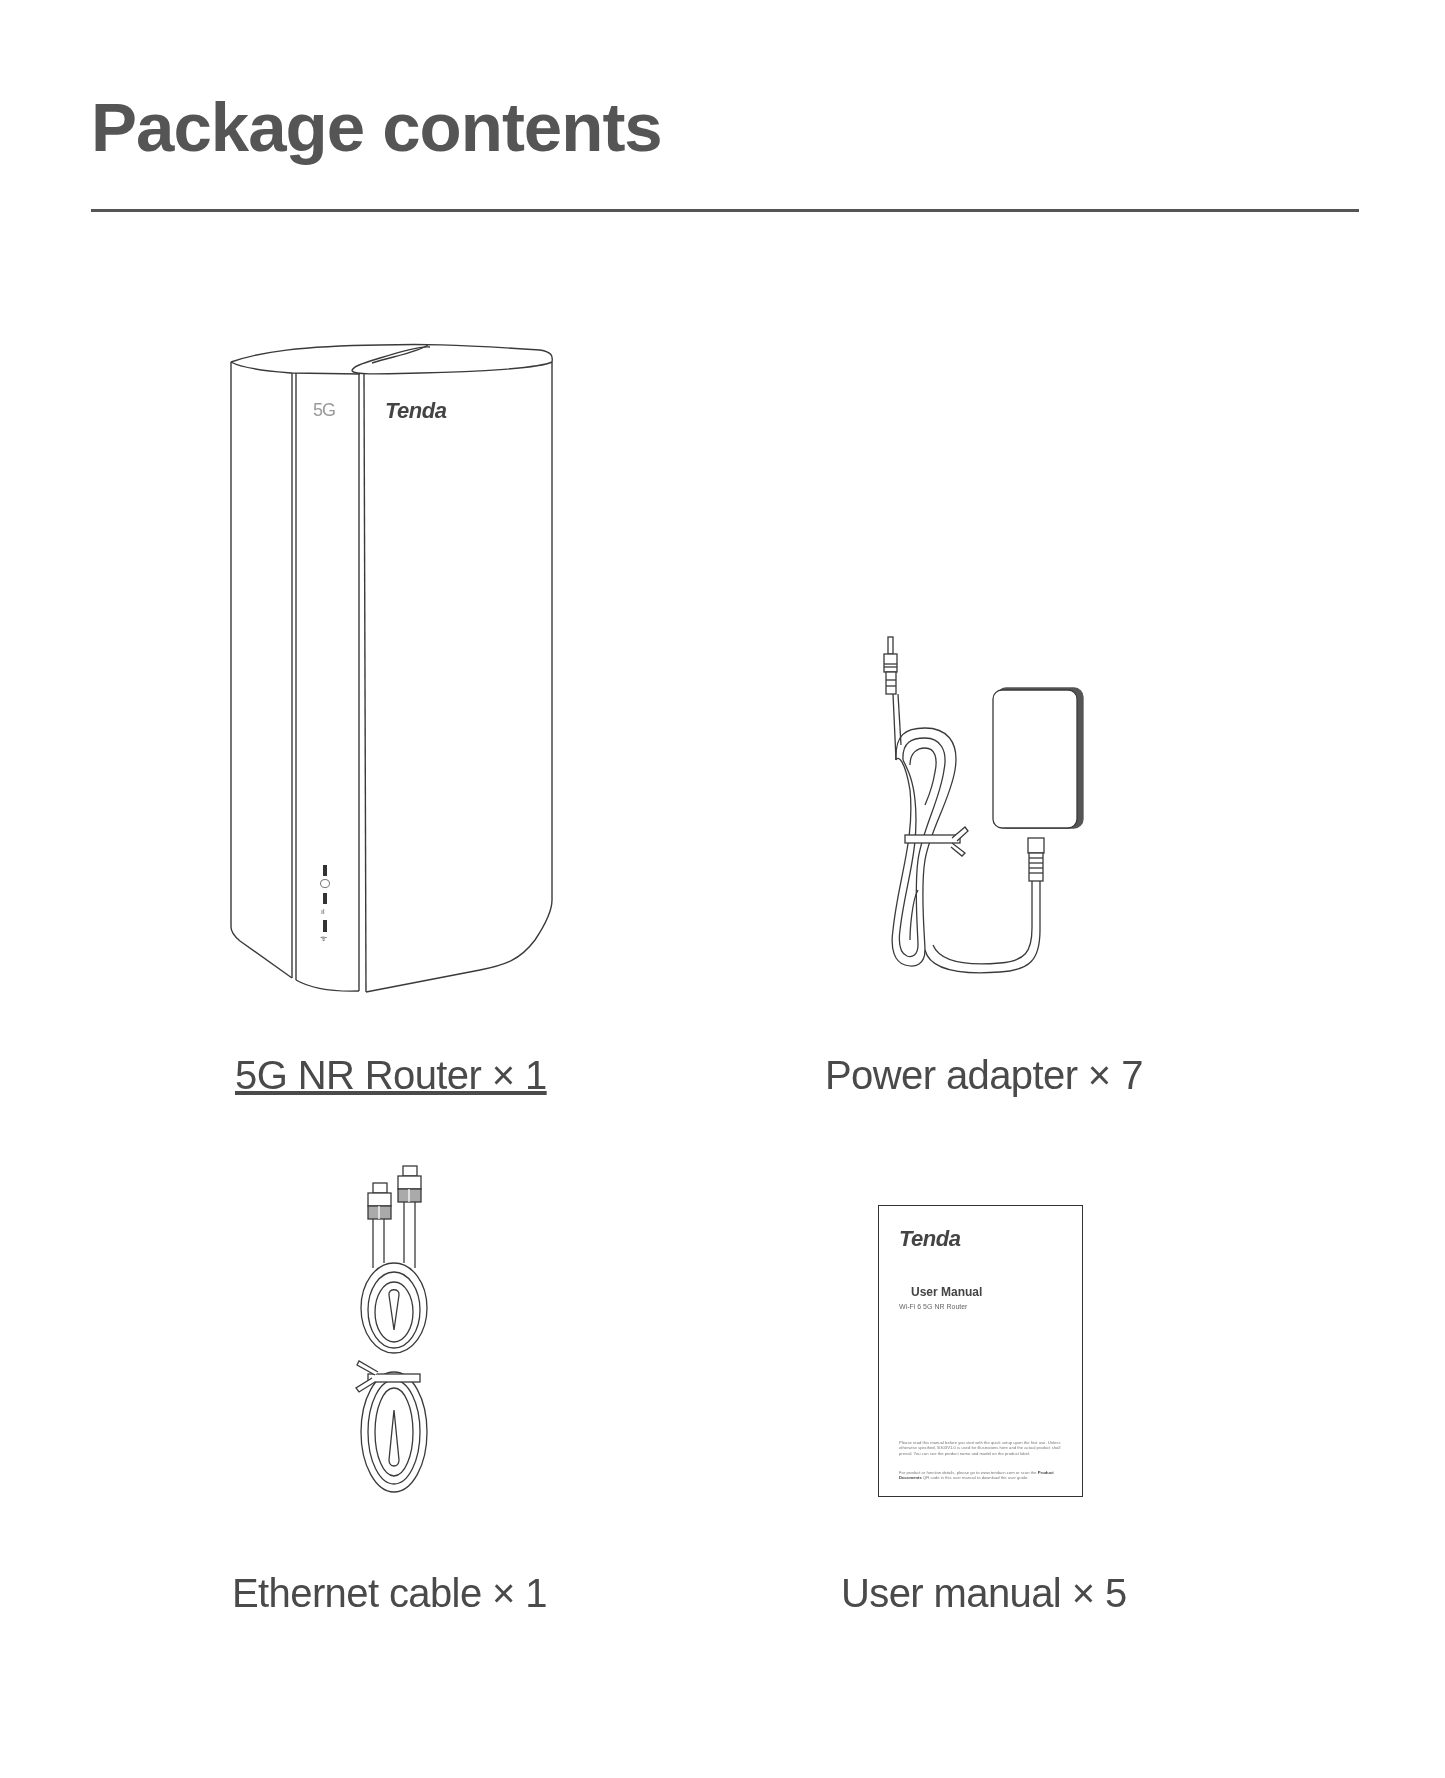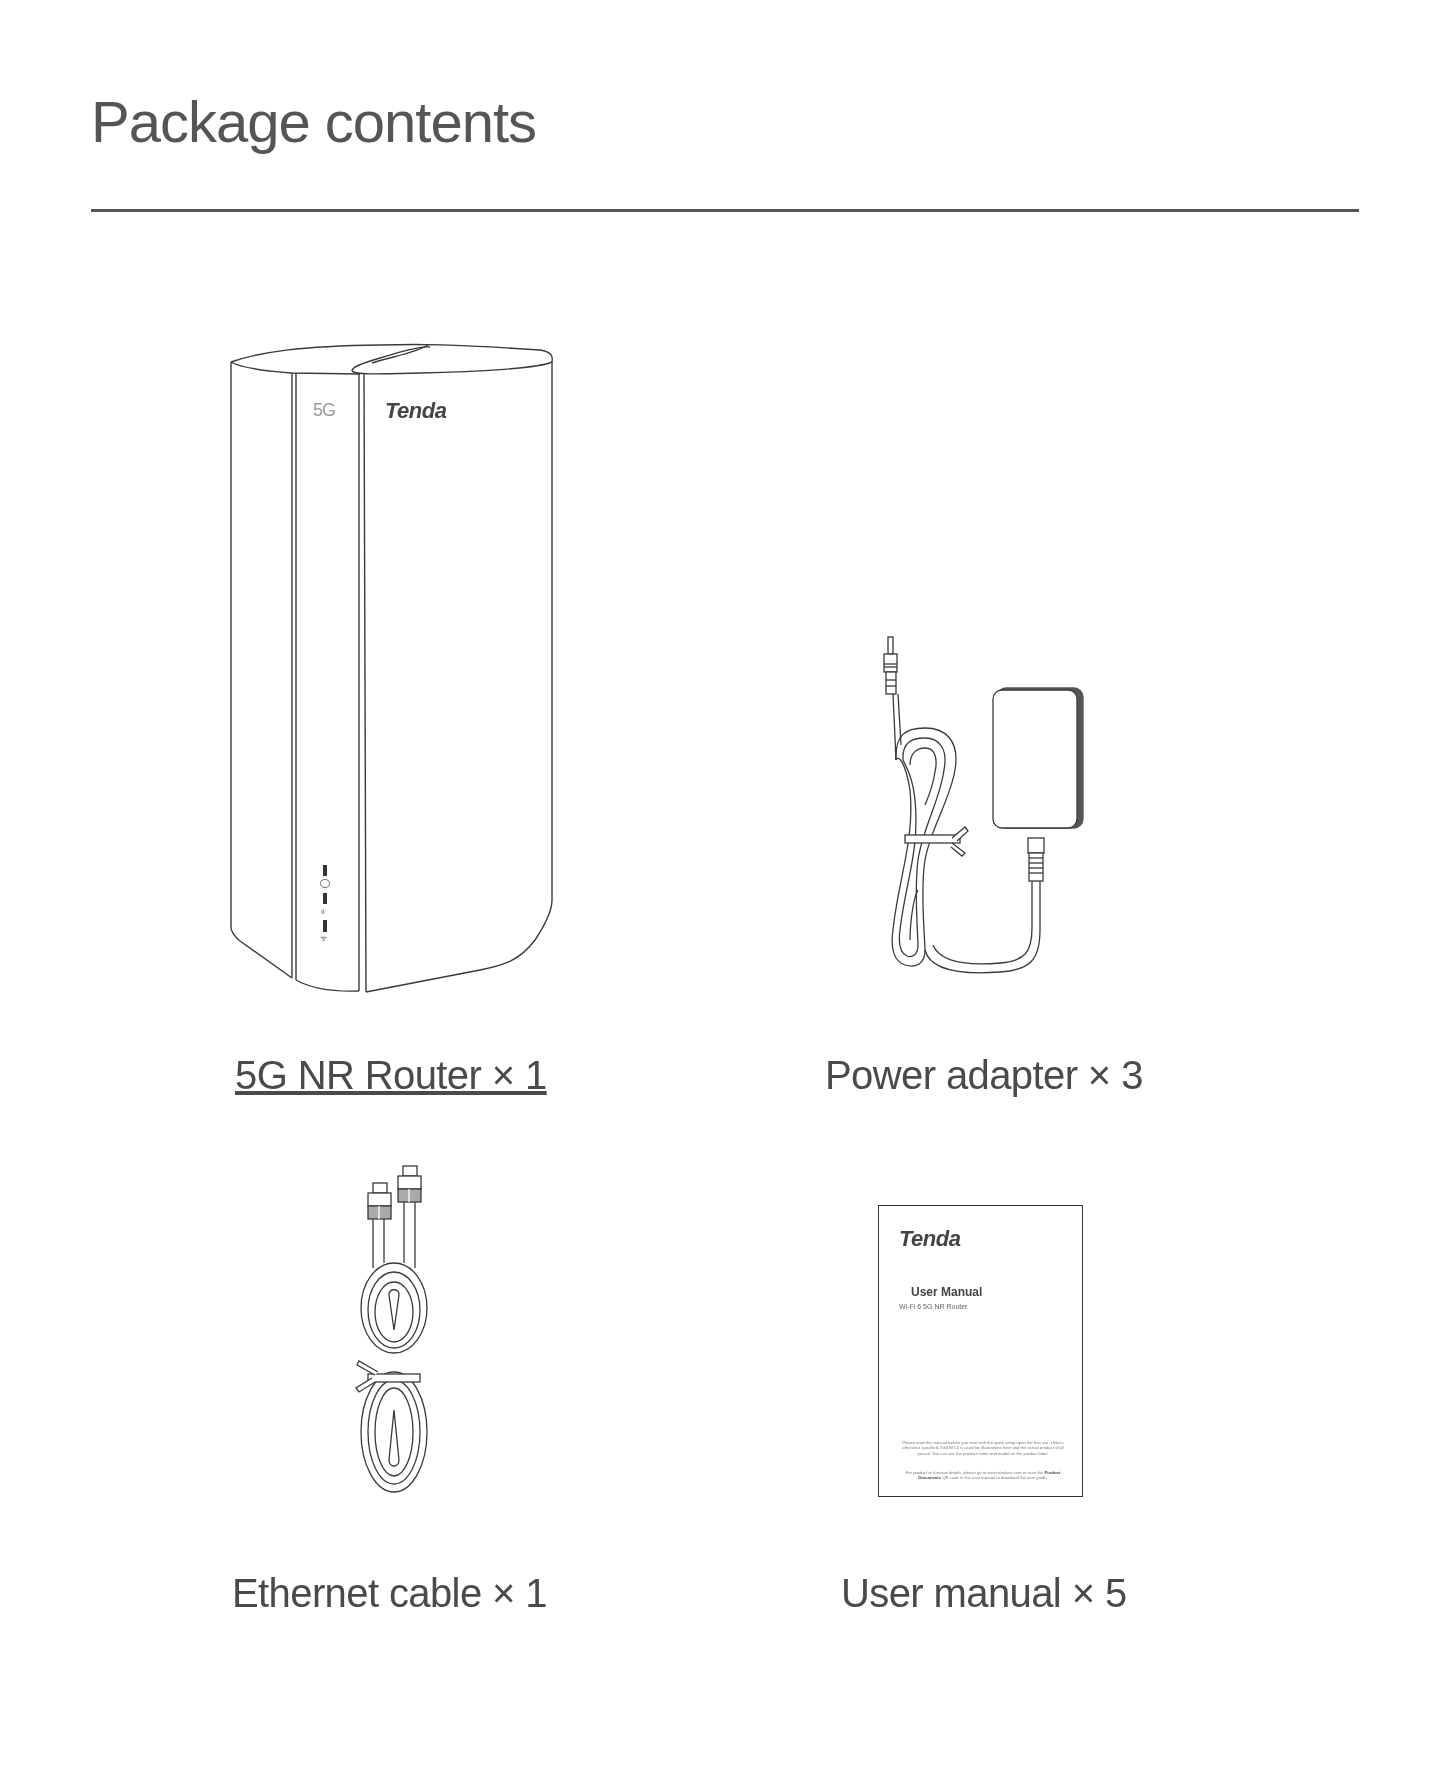--- a/index.html
+++ b/index.html
@@ -1,20 +1,20 @@
 <!DOCTYPE html>
 <html><head>
 <meta charset="utf-8">
 <style>
   html, body { margin: 0; padding: 0; background: #ffffff; }
   body { width: 1445px; height: 1778px; position: relative; overflow: hidden; font-family: "Liberation Sans", sans-serif; color: #4f4f4f; }
-  .title { position: absolute; left: 91px; top: 93px; font-size: 58px; font-weight: normal; color: #555555; letter-spacing: -1px; line-height: 1; white-space: nowrap; text-align: center; }
+  .title { position: absolute; left: 91px; top: 93px; font-size: 69px; font-weight: bold; color: #555555; letter-spacing: -1px; line-height: 1; white-space: nowrap; text-align: center; }
   .rule { position: absolute; left: 91px; top: 209px; width: 1268px; height: 3px; background: #555555; }
   .label { position: absolute; font-size: 40px; font-weight: normal; color: #4a4a4a; white-space: nowrap; line-height: 1; letter-spacing: -0.6px; }
-  .illus { position: absolute; text-align: center; }
+  .illus { position: absolute; }
   svg { display: block; }
 </style>
 </head>
 <body>
 
 <div class="title">Package contents</div>
 <div class="rule"></div>
 
 <div class="illus" style="left:220px; top:335px; width:345px; height:665px;">
   <svg width="345" height="665" viewBox="220 335 345 665" fill="none" stroke="#3a3a3a" stroke-width="1.4">
@@ -78,21 +78,21 @@
     <rect x="1029" y="853" width="14" height="28" fill="#fff"></rect>
     <line x1="1029" y1="858" x2="1043" y2="858"></line>
     <line x1="1029" y1="863" x2="1043" y2="863"></line>
     <line x1="1029" y1="868" x2="1043" y2="868"></line>
     <line x1="1029" y1="873" x2="1043" y2="873"></line>
 
     <rect x="997" y="688" width="86" height="140" rx="9" fill="#555" stroke="#555"></rect>
     <rect x="993" y="690" width="84" height="138" rx="9" fill="#fff"></rect>
   </svg>
 </div>
-<div class="label" style="left:825px; top:1055px;">Power adapter × 3</div>
+<div class="label" style="left:825px; top:1055px;">Power adapter × 7</div>
 
 <div class="illus" style="left:355px; top:1160px; width:80px; height:340px;">
   <svg width="80" height="340" viewBox="355 1160 80 340" fill="none" stroke="#3a3a3a" stroke-width="1.3">
 
     <rect x="373" y="1183" width="14" height="10" fill="#fff"></rect>
     <rect x="368" y="1193" width="23" height="13" fill="#fff"></rect>
     <rect x="368" y="1206" width="23" height="13" fill="#aaa"></rect>
     <line x1="379" y1="1206" x2="379" y2="1219" stroke="#fff"></line>
 
     <rect x="403" y="1166" width="14" height="10" fill="#fff"></rect>

